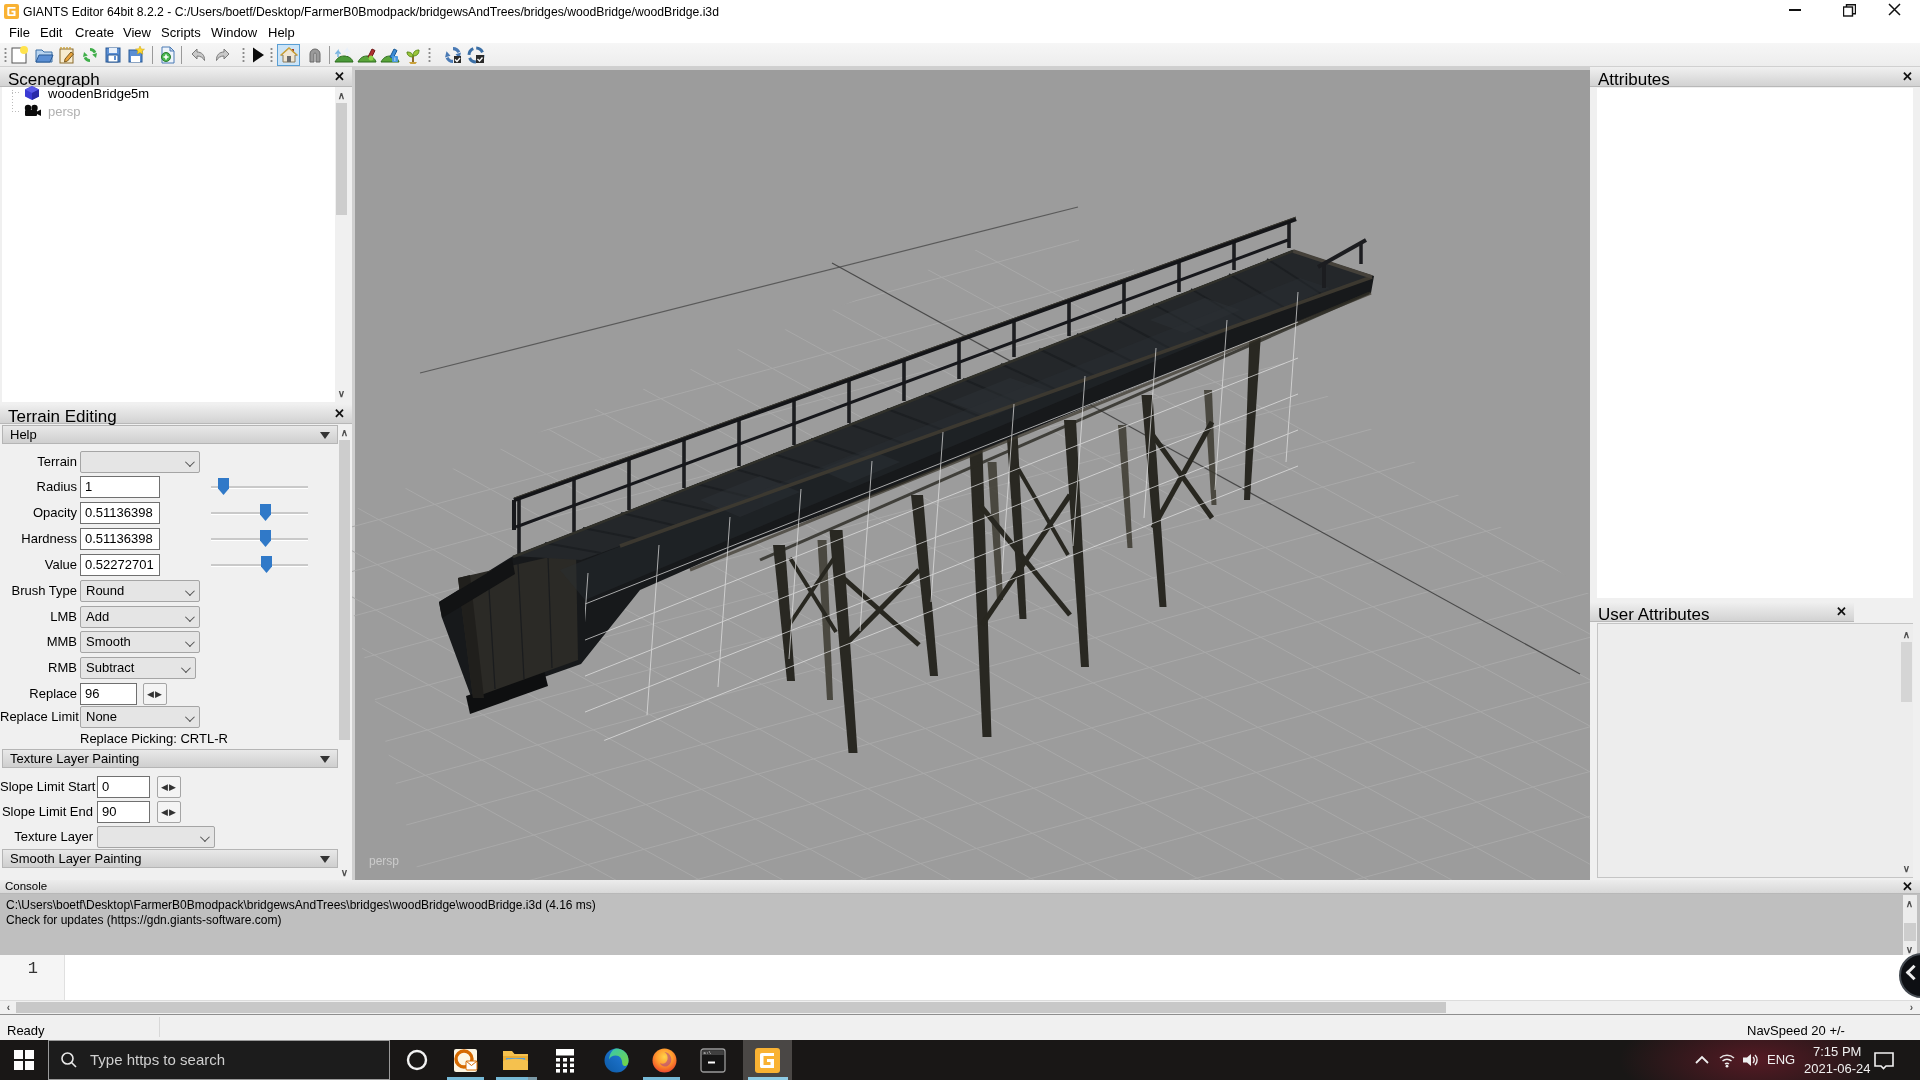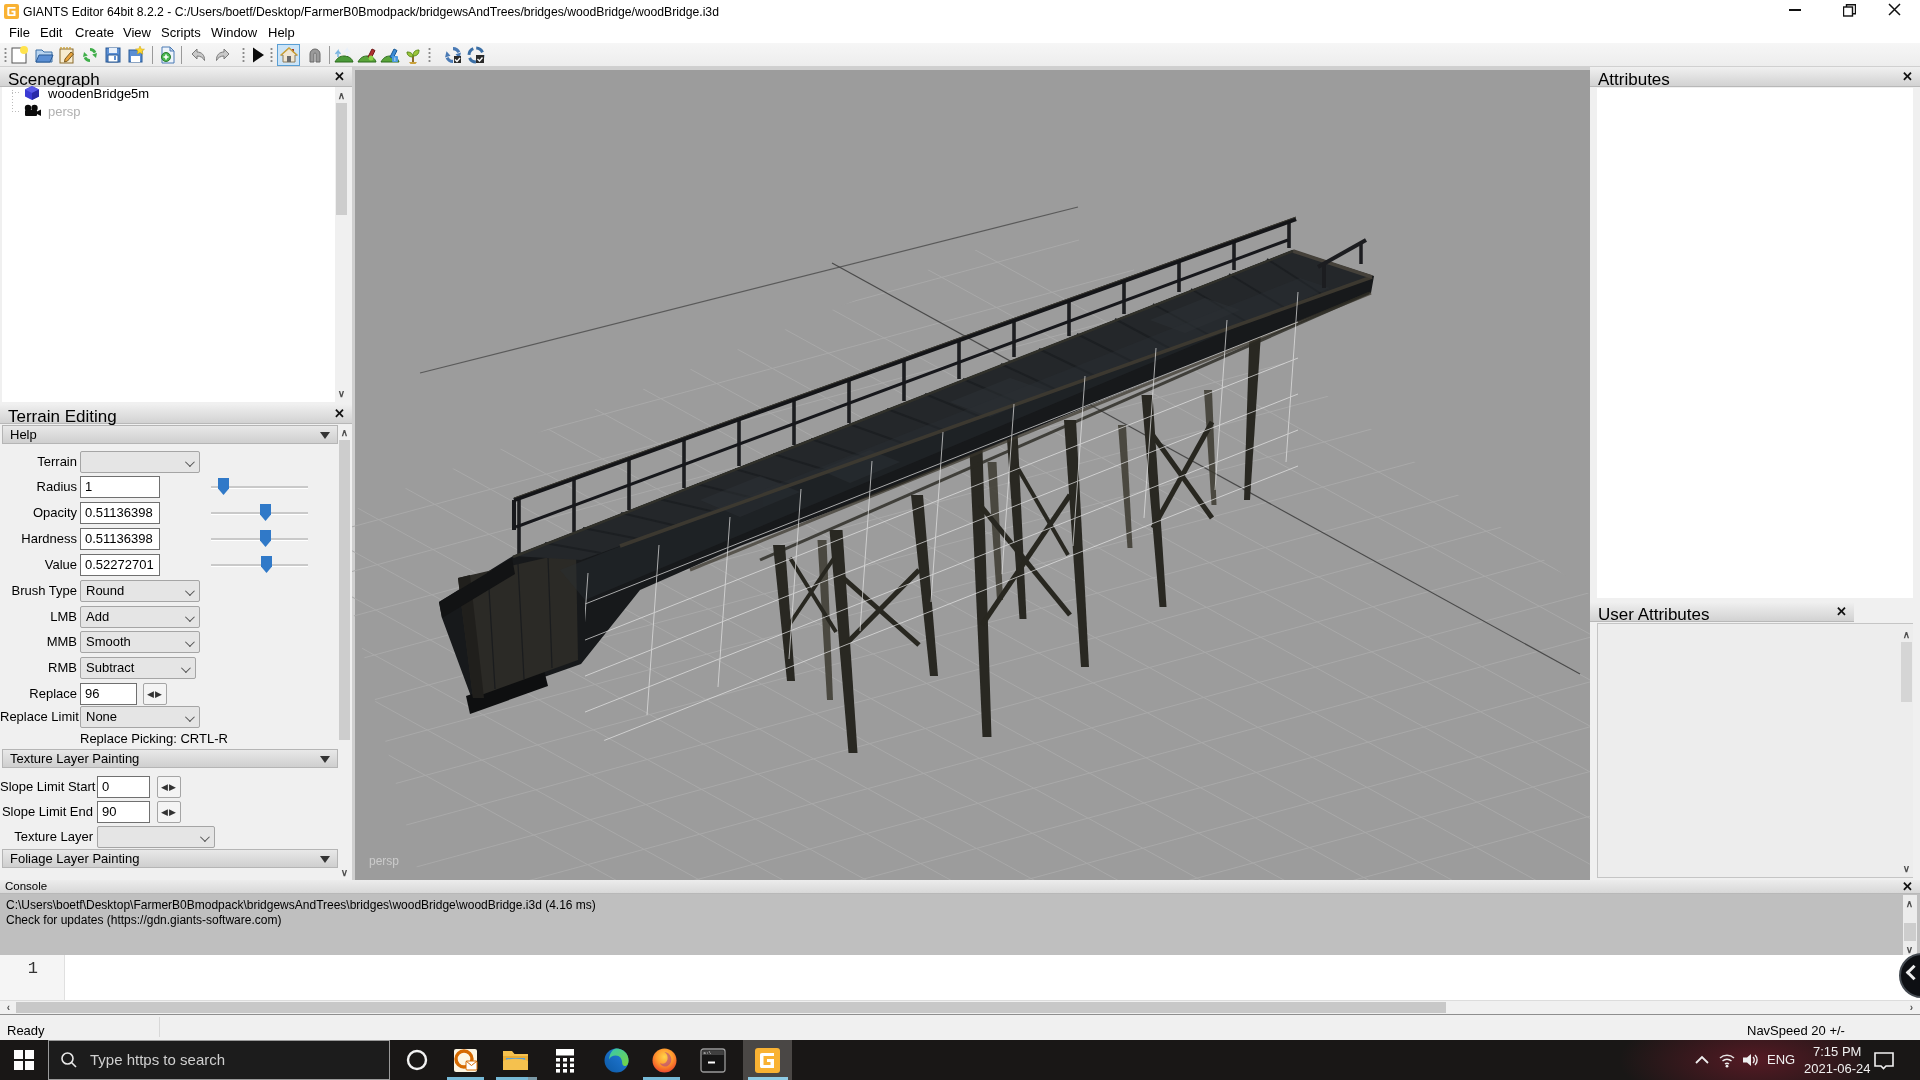--- a/index.html
+++ b/index.html
@@ -440,21 +440,21 @@
       </div>
       <span class="lbl" style="left:0;top:375px;width:93px">Slope Limit Start</span>
       <div class="inp" style="left:97px;top:372px;width:53px">0</div>
       <span class="lbl" style="left:0;top:400px;width:93px">Slope Limit End</span>
       <div class="inp" style="left:97px;top:397px;width:53px">90</div>
       <span class="lbl" style="left:0;top:425px;width:93px">Texture Layer</span>
       <div class="dd" style="left:97px;top:422px;width:118px"></div>
       <div class="spin" style="left:157px;top:372px">◀▶</div>
       <div class="spin" style="left:157px;top:397px">◀▶</div>
       <div class="shead" style="top:445px">
-        <span class="t">Foliage Layer Painting</span>
+        <span class="t">Smooth Layer Painting</span>
         <span class="tri"></span>
       </div>
     </div>
 <div class="panel" style="left:1590px;top:67px;width:330px;height:535px">
       <div class="ph">
         <span class="t">Attributes</span>
         <span class="x">✕</span>
       </div>
       <div class="abs" style="left:7px;top:21px;width:316px;height:510px;background:#fff"></div>
     </div>

